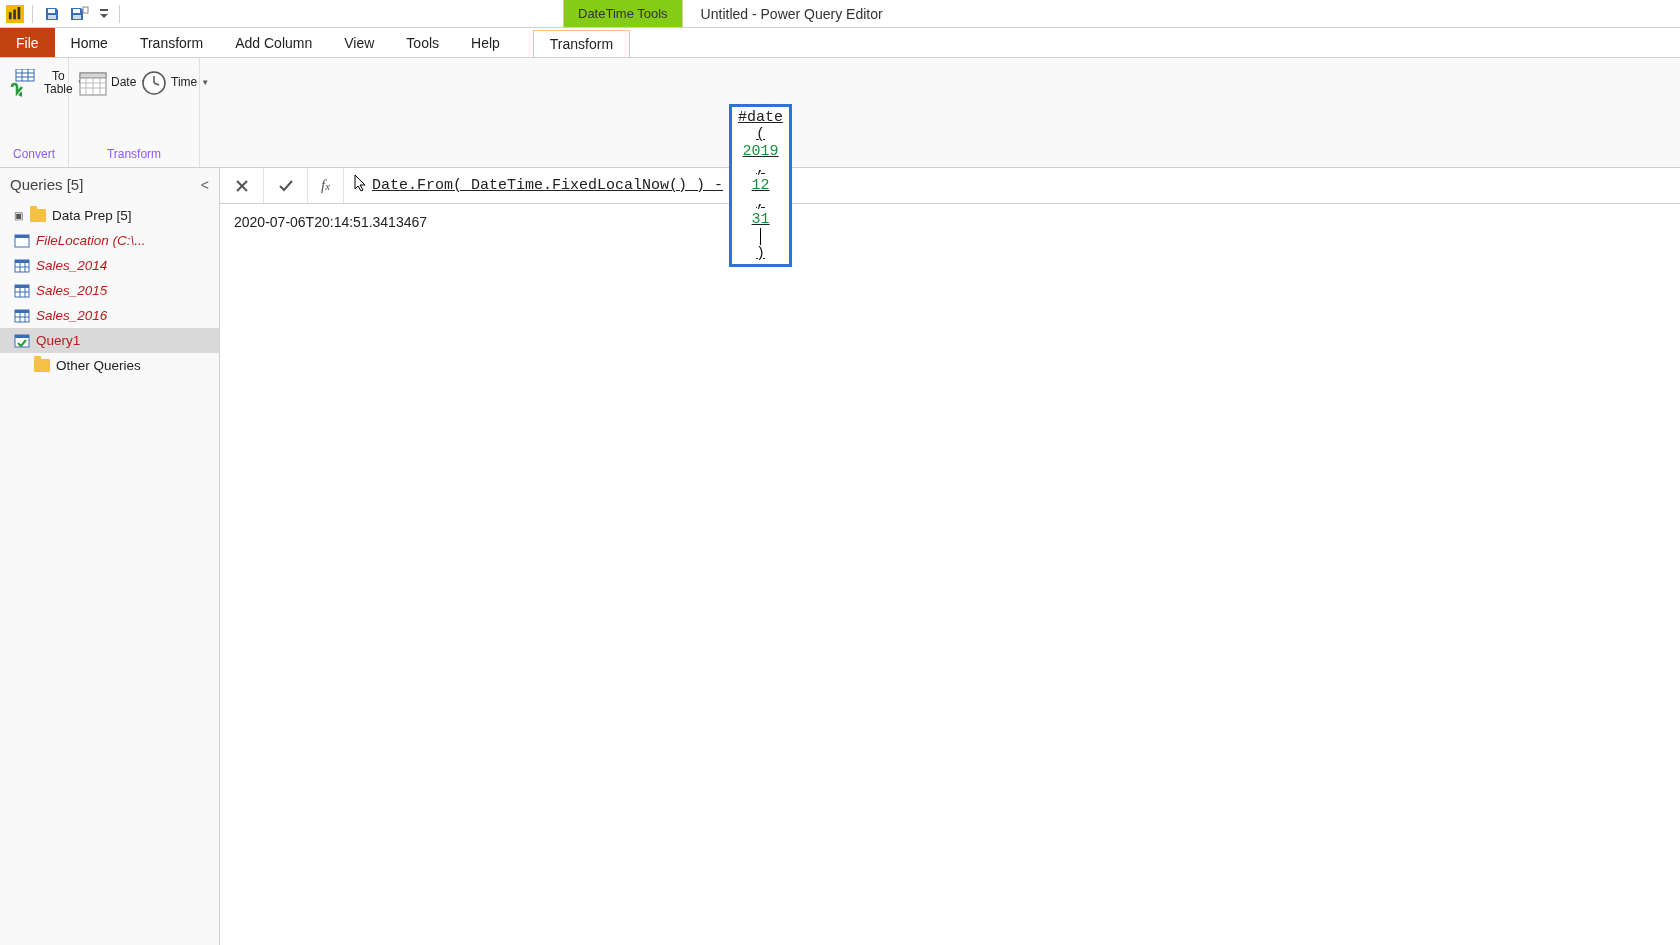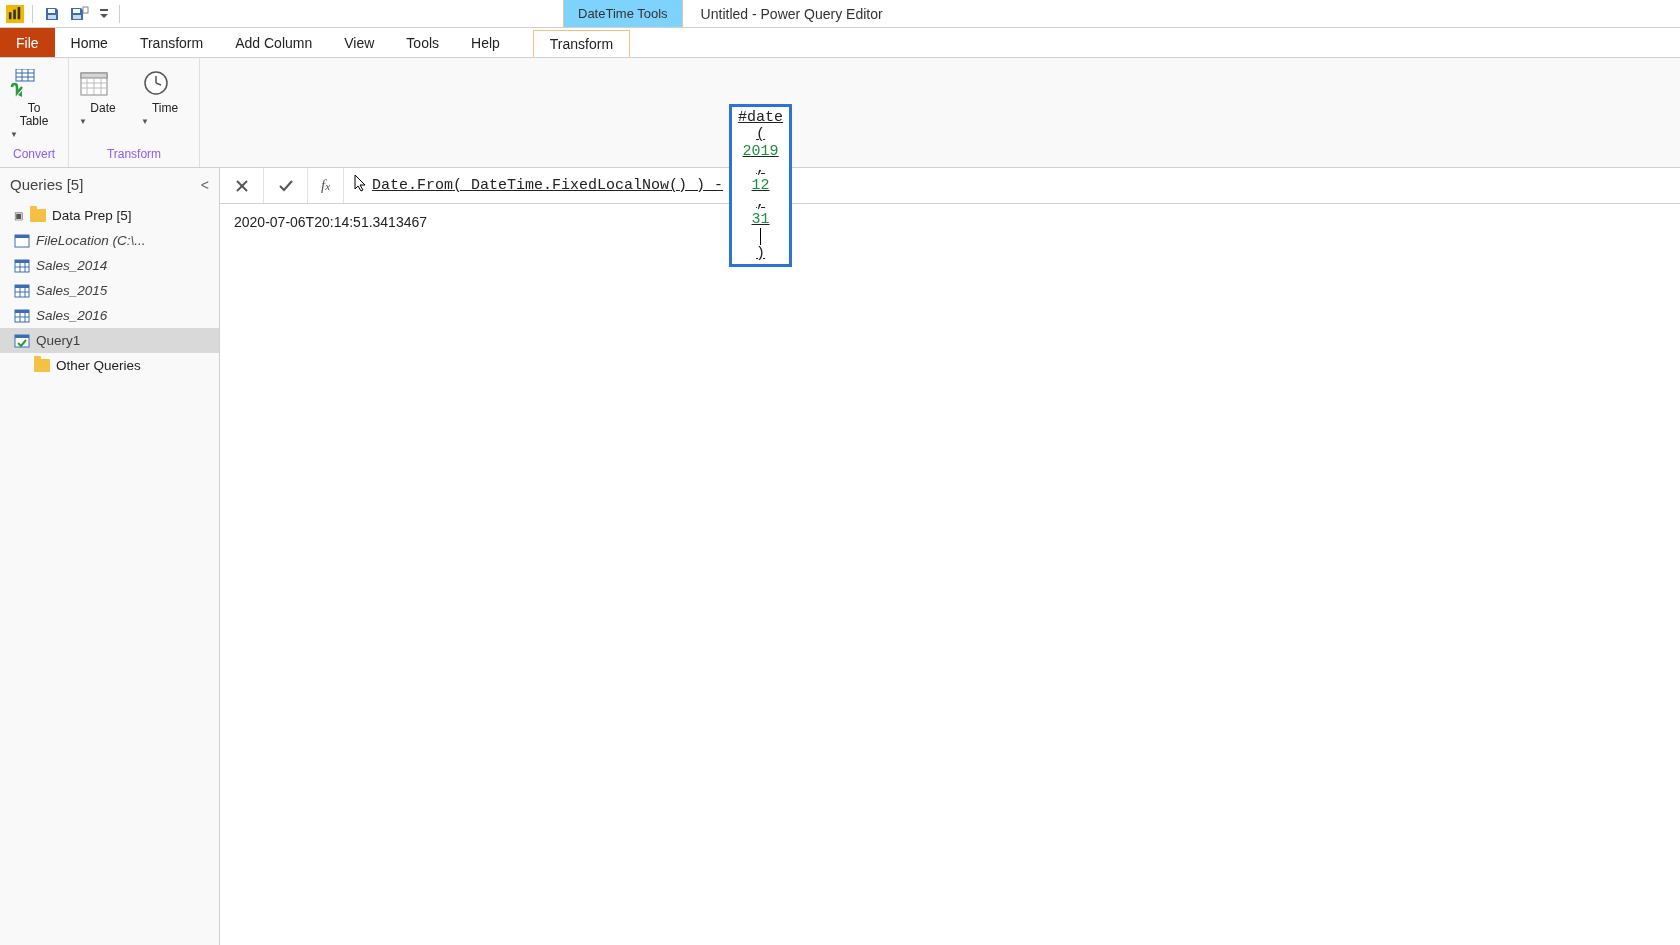--- a/index.html
+++ b/index.html
@@ -7,50 +7,50 @@
   body { display: flex; flex-direction: column; }
 
   
   .title-bar { display: flex; align-items: stretch; height: 28px; border-bottom: 1px solid #d0d0d0; background: #fff; }
   .qat { display: flex; align-items: center; gap: 6px; padding: 0 6px; }
   .qat .app-icon { width: 18px; height: 18px; background: #f2b900; display:flex;align-items:center;justify-content:center;}
   .qat .app-icon svg { width: 14px; height: 14px; }
   .qat .sep { width: 1px; height: 18px; background: #cfcfcf; margin: 0 2px; }
   .qat button { background: none; border: none; width: 22px; height: 22px; display:flex;align-items:center;justify-content:center; cursor: pointer; }
   .title-center { flex: 1; display:flex; align-items:center; }
-  .context-tab-label { background: #7dd3fc; color: #333; height: 100%; display:flex;align-items:center; padding: 0 14px; font-size: 13px; border-left:1px solid #e0c8a6; border-right:1px solid #e0c8a6;}
+  .context-tab-label { background: #84cc16; color: #333; height: 100%; display:flex;align-items:center; padding: 0 14px; font-size: 13px; border-left:1px solid #e0c8a6; border-right:1px solid #e0c8a6;}
   .app-title { padding-left: 18px; font-size: 14px; color: #333; }
 
   
   .ribbon-tabs { display:flex; align-items:stretch; height: 30px; border-bottom: 1px solid #d0d0d0; background:#fff;}
   .ribbon-tab, .file-tab { display:flex;align-items:center;padding:0 16px; font-size: 14px; cursor:pointer; }
   .file-tab { background:#c2410c; color:#fff; }
   .ribbon-tab.context { border:1px solid #f8c183; border-bottom:none; margin-top:2px; margin-left:-1px; }
 
   
   .ribbon-body { height: 110px; border-bottom:1px solid #d0d0d0; display:flex; background:#f9f9f9;}
   .ribbon-group { border-right:1px solid #e0e0e0; padding:6px 10px 2px; display:flex; flex-direction:column; }
   .ribbon-group .row { display:flex; gap:14px; flex:1; align-items:flex-start;}
-  .big-btn { display:flex; flex-direction:column; gap:4px; width:48px; cursor:pointer; padding-top:4px;}
+  .big-btn { display:flex; flex-direction:row; align-items:center; gap:4px; width:48px; cursor:pointer; padding-top:4px;}
   .big-btn .ico { width:30px; height:30px; display:flex;align-items:center;justify-content:center;}
   .big-btn .lbl { font-size:12px; line-height:1.1; text-align:center; }
   .big-btn .caret { font-size:8px; color:#555; margin-top:-2px;}
   .ribbon-group .group-label { text-align:center; font-size:12px; color:#8b5cf6; padding:2px 0 4px; }
 
   
   .main { flex:1; display:flex; min-height:0; }
   .queries-pane { width:220px; border-right:1px solid #d0d0d0; background:#f9f9f9; display:flex; flex-direction:column;}
   .queries-header { display:flex; align-items:center; justify-content:space-between; padding:8px 10px; font-size:15px; color:#444;}
   .queries-header .collapse { cursor:pointer; color:#666; font-size:14px;}
   .tree { padding: 2px 0; }
   .tree-group, .tree-item { display:flex; align-items:center; gap:6px; padding:5px 8px 5px 14px; cursor:pointer; font-size:13.5px;}
   .tree-group .twisty { font-size:10px; color:#555; width:10px;}
   .tree-group .folder { width:16px; height:13px; background:#f5c145; border-radius:1px; position:relative;}
   .tree-group .folder::before{content:"";position:absolute;top:-3px;left:0;width:7px;height:3px;background:#f5c145;border-radius:1px 1px 0 0;}
-  .tree-item { font-style:italic; color:#404040;text-align:right;}
+  .tree-item { font-style:italic; color:#b91c1c;text-align:right;}
   .tree-item.regular { font-style:normal; }
   .tree-item .tbl-ico { width:16px;height:14px;display:flex;align-items:center;justify-content:center;}
   .tree-item.selected { background:#d9d9d9; }
   .tree-group.sub { padding-left:34px; font-style:normal; }
 
   
   .content { flex:1; display:flex; flex-direction:column; background:#fff; }
   .formula-bar { display:flex; align-items:center; height:36px; border-bottom:1px solid #d0d0d0; }
   .fb-btn { width:44px; height:100%; display:flex;align-items:center;justify-content:center; border-right:1px solid #e3e3e3; cursor:pointer; color:#555; font-size:16px;}
   .fb-fx { width:36px; text-align:center; font-style:italic; font-family:"Segoe UI", serif; color:#555; font-size:15px; border-right:1px solid #e3e3e3; height:100%; display:flex;align-items:center;justify-content:center;}

